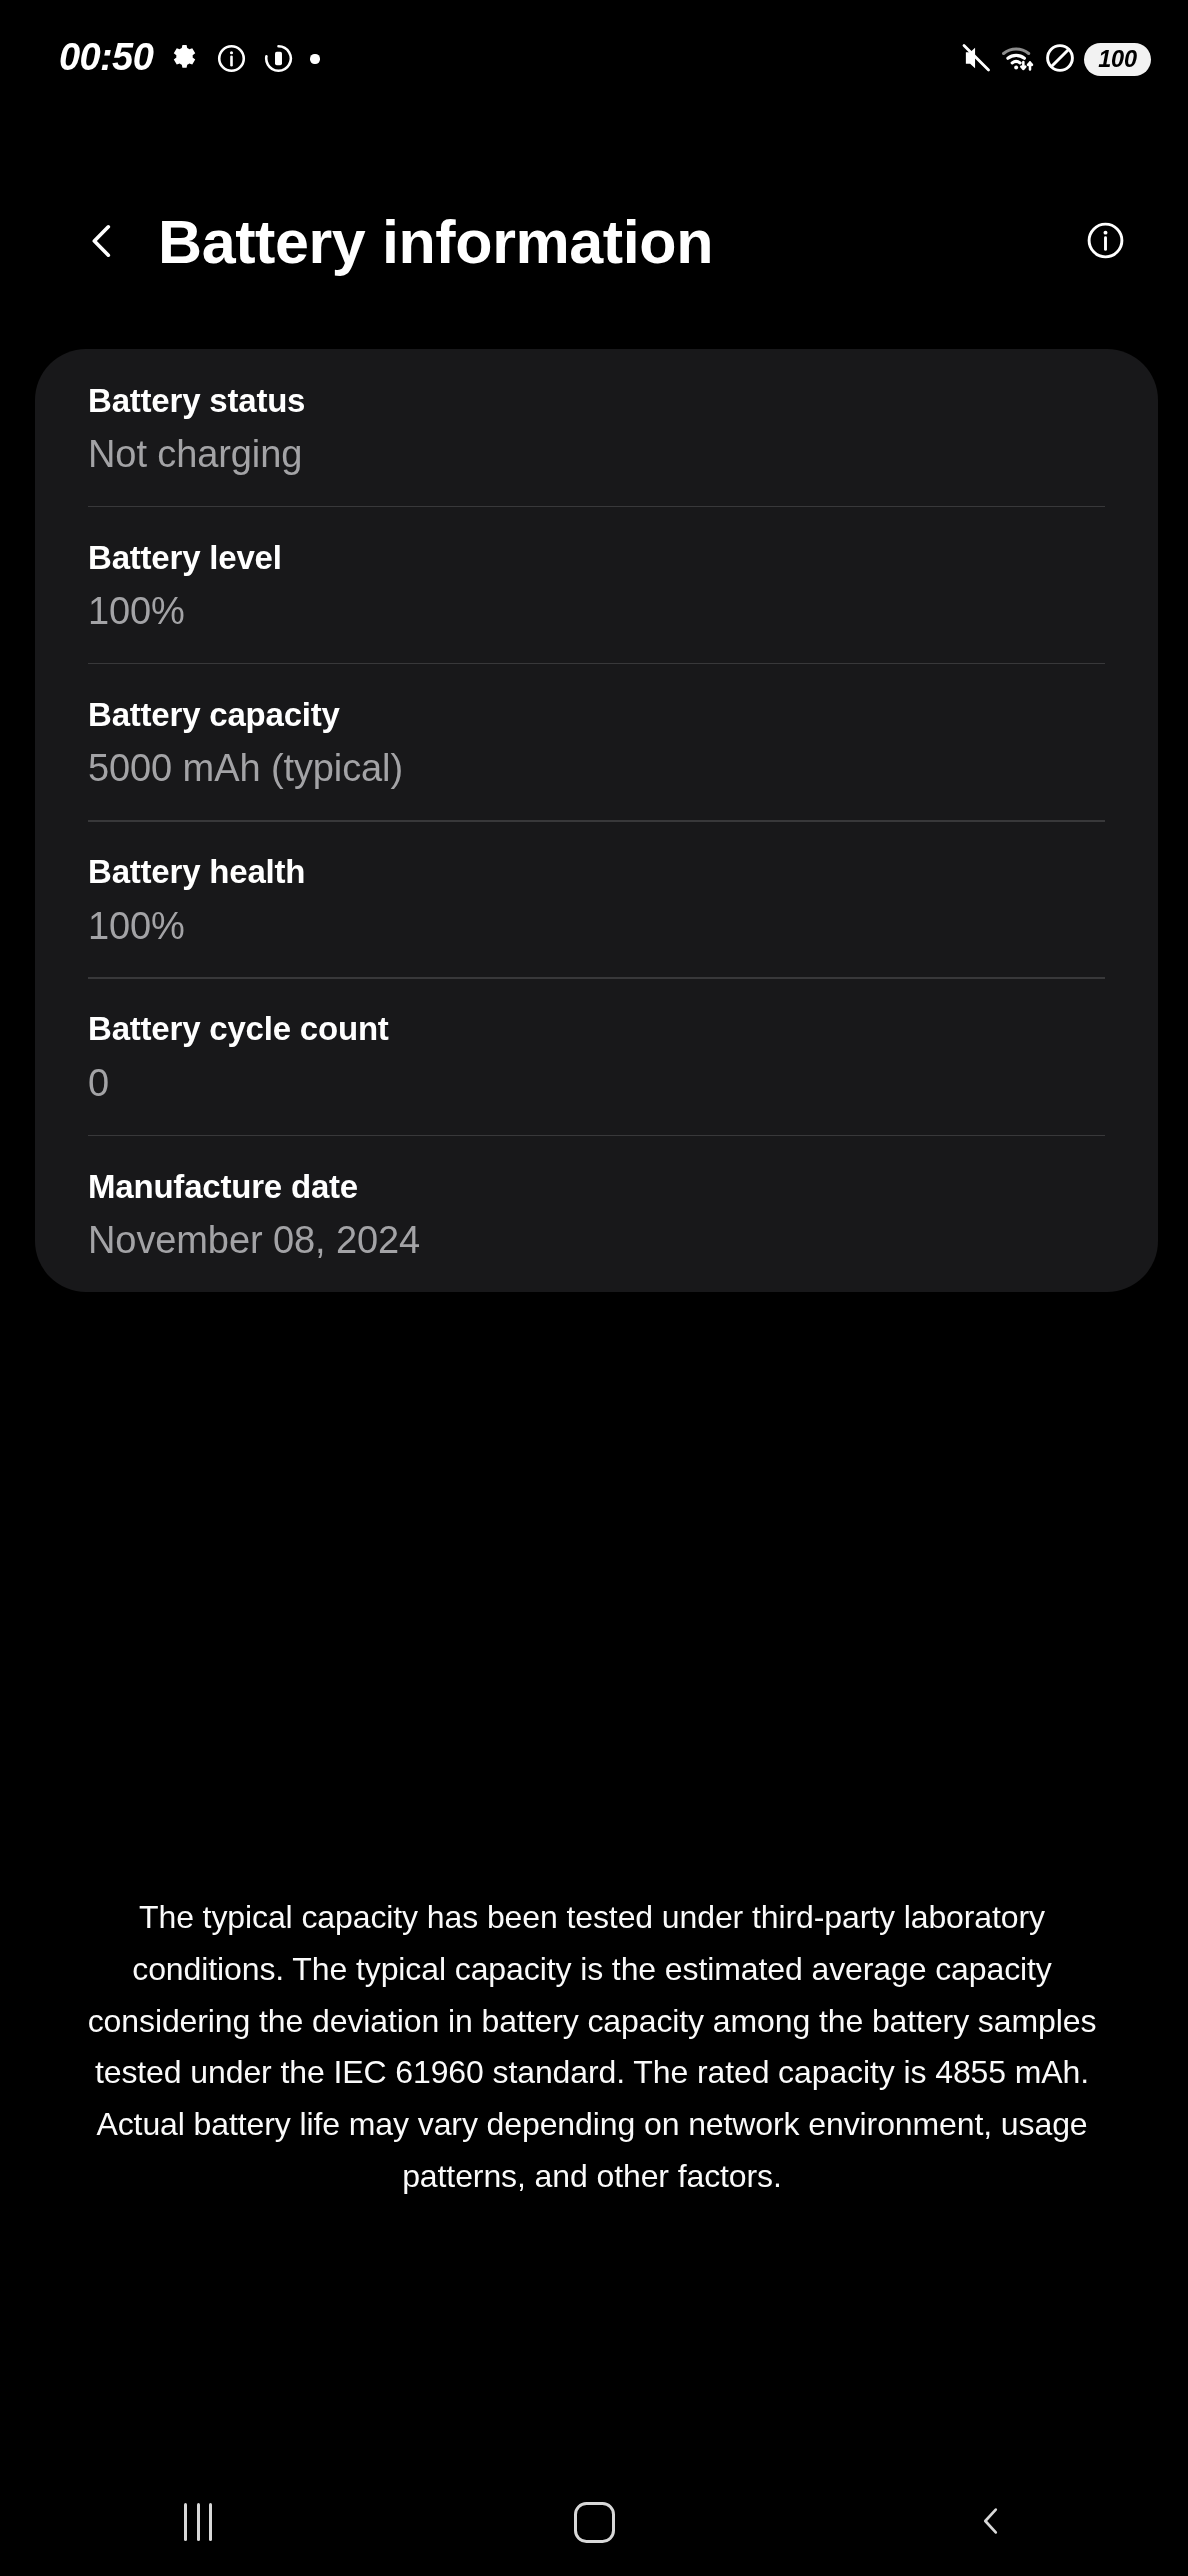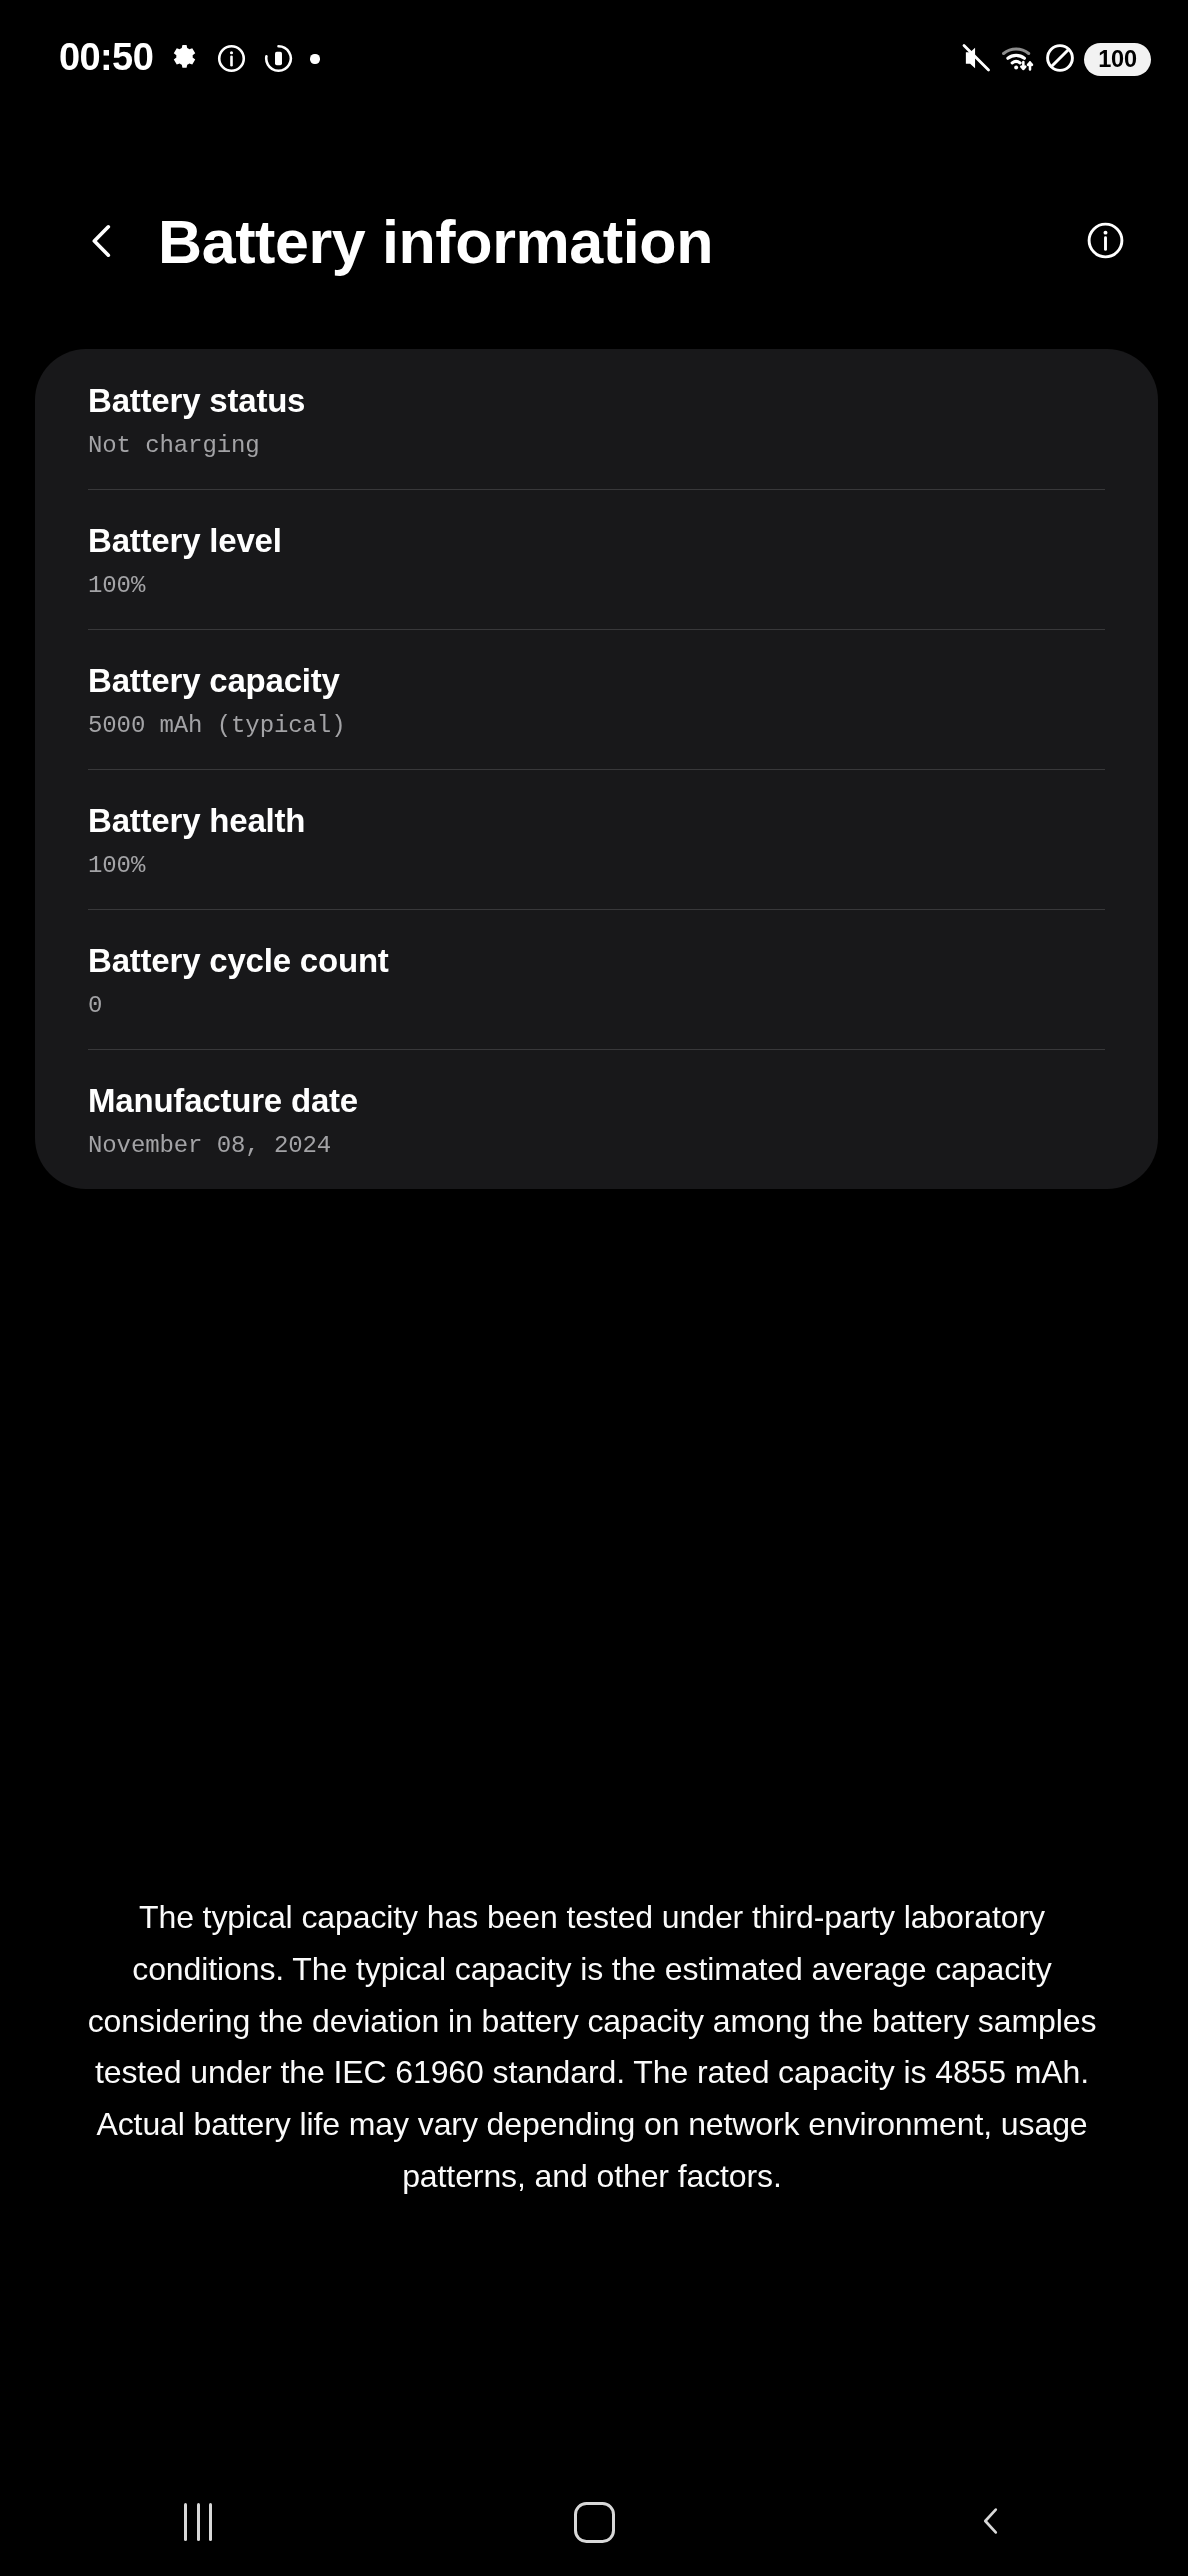--- a/index.html
+++ b/index.html
@@ -9,20 +9,21 @@
     font-family:"Liberation Sans", sans-serif;
     -webkit-font-smoothing:antialiased;
     overflow:hidden;
   }
 
   
   .statusbar{
     position:absolute; top:0; left:0; width:1189px; height:118px;
     display:flex; align-items:center; justify-content:space-between;
     padding:0 38px 0 59px;
+    font-style:italic;
   }
   .sb-left{ display:flex; align-items:center; gap:16px; }
   .sb-right{ display:flex; align-items:center; gap:8px; }
   .sb-clock{
     color:#fff; font-size:38px; font-weight:700; letter-spacing:-0.6px;
     line-height:1; position:relative; top:-2.5px;
   }
   .sb-icon{ display:block; }
   .sb-dot{ width:9.3px; height:9.3px; border-radius:50%; background:#fff; }
   .battery-pill{
@@ -62,22 +63,22 @@
   }
   .row + .row::before{
     content:""; position:absolute; top:0; left:53px; right:53px;
     height:1.2px; background:#38383a;
   }
   .row-label{
     color:#ffffff; font-size:33px; font-weight:700; letter-spacing:-0.2px;
     line-height:1.22;
   }
   .row-value{
-    color:#a3a3a6; font-size:24px; font-weight:400; letter-spacing:-0.1px;
-    line-height:1.22; margin-top:10px;font-family:Liberation Mono, monospace;
+    color:#a3a3a6; font-size:38px; font-weight:400; letter-spacing:-0.1px;
+    line-height:1.22; margin-top:10px;
   }
 
   
   .footnote{
     position:absolute; left:84px; top:1892px; width:1016px;
     color:#fafafa; font-size:32px; line-height:1.62; letter-spacing:-0.1px;
     height:557px; overflow:hidden;text-align:center;
   }
 
   

